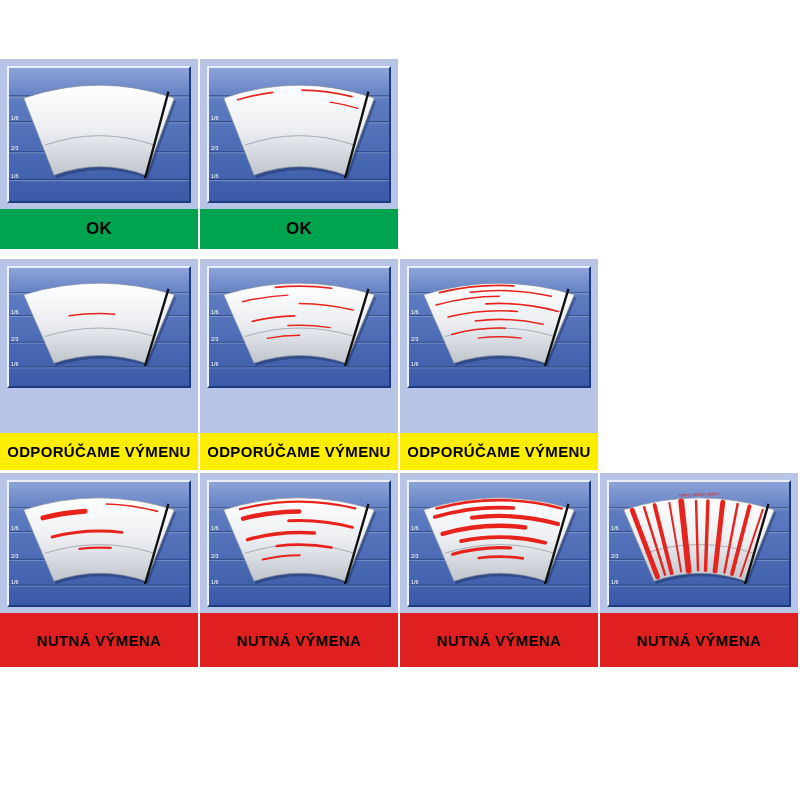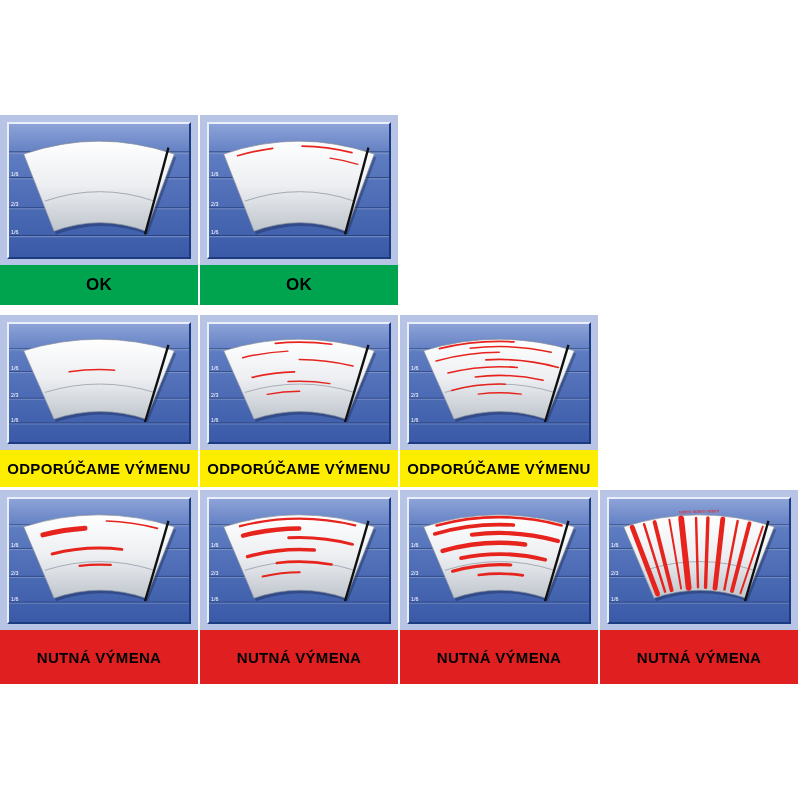--- a/index.html
+++ b/index.html
@@ -1,20 +1,20 @@
 <!DOCTYPE html>
 <html style="--cell_bg: #b7c4e6; --panel_blue: #4a69b2; --green: #00a44f; --yellow: #fdee00; --red: #e02020; --streak: #e6241d; --blade: #101010; --scale_text: #ffffff; --bar_text: #000000;"><head>
 <meta charset="utf-8">
 <style>
   html,body{margin:0;padding:0;}
   body{
     width:800px;height:800px;background:#ffffff;overflow:hidden;
     font-family:"Liberation Sans", sans-serif;
   }
-  .chart{padding-top:115px;}
+  .chart{padding-top:59px;}
   .row{display:flex;}
   .row-0{margin-bottom:10px;}
   .row-1{margin-bottom:3px;}
   .cell{
     width:198px;margin-right:2px;display:flex;flex-direction:column;
     background:var(--cell_bg,#b7c4e6);
   }
   .img-area{
     box-sizing:border-box;padding:7px 7px 6px 7px;
     background:var(--cell_bg,#b7c4e6);
@@ -27,21 +27,21 @@
     border:2px solid;
     border-color:#e9eefb #1c3a80 #1c3a80 #e9eefb;
     background:#4a69b2;
   }
   .panel svg{display:block;width:100%;height:100%;}
   .bar{
     display:flex;align-items:center;justify-content:center;
     font-weight:bold;color:#000;font-size:15px;letter-spacing:.3px;
   }
   .row-0 .bar{height:40px;font-size:17px;}
-  .row-1 .bar{height:37px;}
+  .row-1 .bar{height:37px;margin-top:39px;}
   .row-2 .bar{height:54px;}
 </style>
 </head>
 <body>
 
 <svg width="0" height="0" style="position:absolute" aria-hidden="true">
   <defs>
     <linearGradient id="panelGrad" x1="0" y1="0" x2="0" y2="1">
       <stop offset="0" stop-color="#8da3d8"></stop>
       <stop offset="0.25" stop-color="#5d7bc0"></stop>

